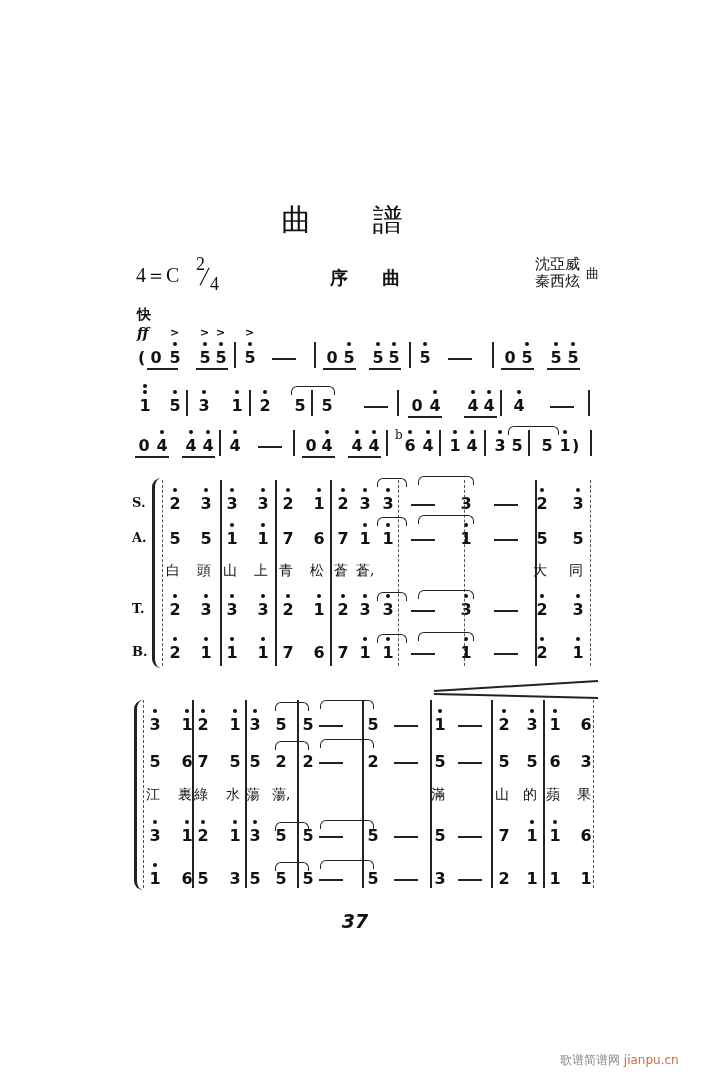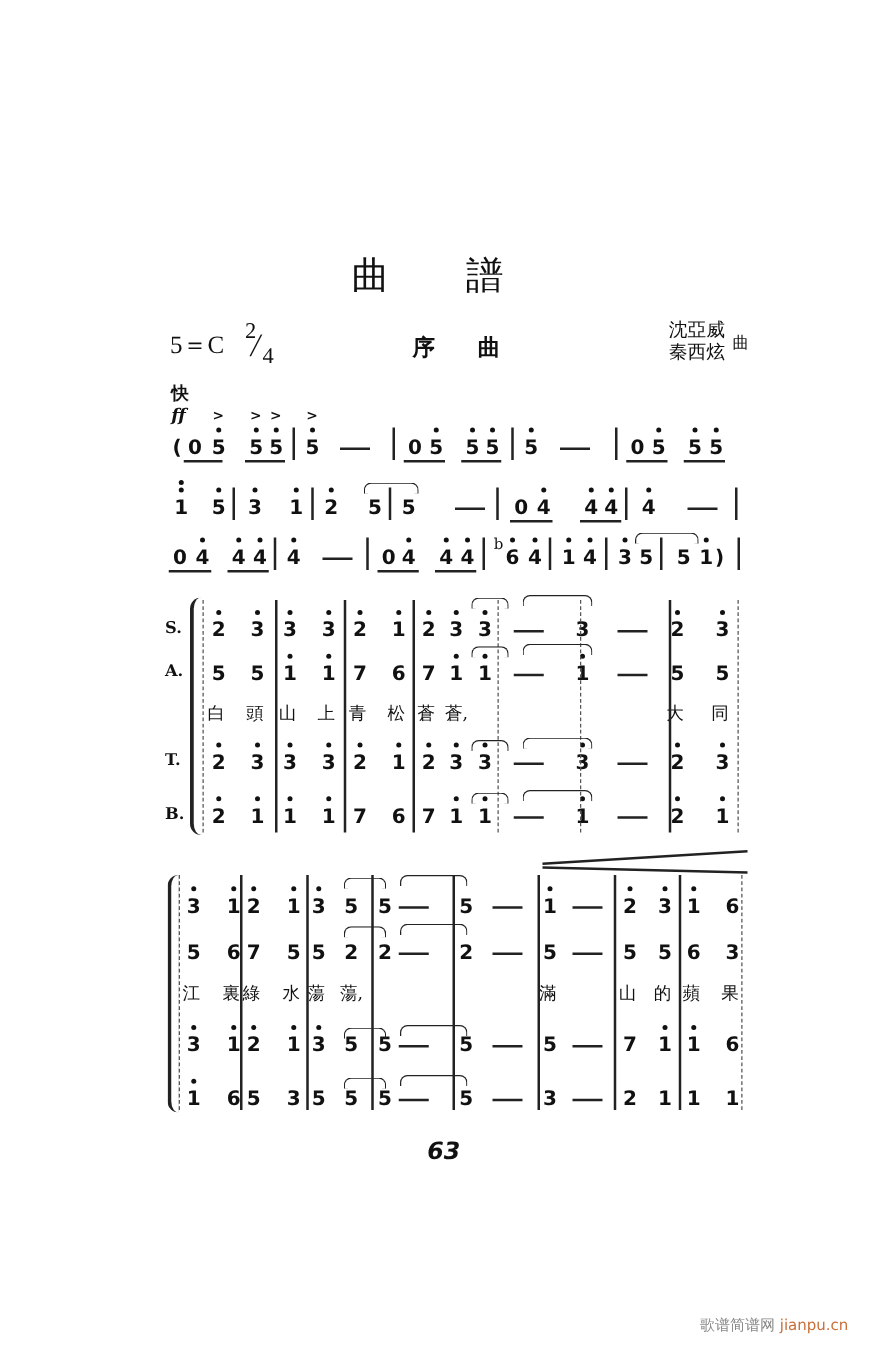--- a/index.html
+++ b/index.html
@@ -32,21 +32,21 @@
   .flat { position:absolute; font-size:12px; font-family:"DejaVu Serif", serif; }
   .pagenum { left:0; width:710px; top:910px; text-align:center; font-size:19px; font-weight:bold; font-style:italic; font-family:"DejaVu Sans", sans-serif; }
   .watermark { left:560px; top:1052px; font-size:12px; color:#888; font-family:"DejaVu Sans", sans-serif; }
   .watermark .url { color:#c8703a; }
   .hairpin { position:absolute; }
 </style>
 </head>
 <body>
 
 <div class="abs title">曲 譜</div>
-<div class="abs key">5＝C</div>
+<div class="abs key">4＝C</div>
 <div class="abs ts">
   <span class="num">2</span>
   <span class="slash">/</span>
   <span class="den">4</span>
 </div>
 <div class="abs subtitle">序 曲</div>
 <div class="abs composer">
   <div>沈亞威</div>
   <div>秦西炫</div>
 </div>
@@ -325,17 +325,17 @@
     <div class="tie" style="left: 320px; width: 52px; top: 820px;"></div>
     <div class="tie" style="left: 275px; width: 32px; top: 862px;"></div>
     <div class="tie" style="left: 320px; width: 52px; top: 860px;"></div>
   </div>
 
 <svg class="hairpin" style="left:432px;top:678px" width="168" height="22">
   <line x1="2" y1="13" x2="166" y2="3" stroke="#222" stroke-width="2"></line>
   <line x1="2" y1="16" x2="166" y2="20" stroke="#222" stroke-width="2"></line>
 </svg>
 
-<div class="abs pagenum">63</div>
+<div class="abs pagenum">37</div>
 <div class="abs watermark">
   <span>歌谱简谱网</span>
   <span class="url">jianpu.cn</span>
 </div>
 
 </body></html>

